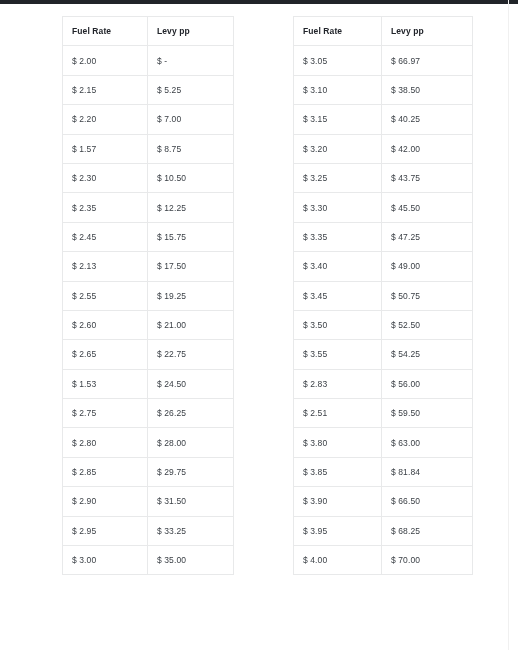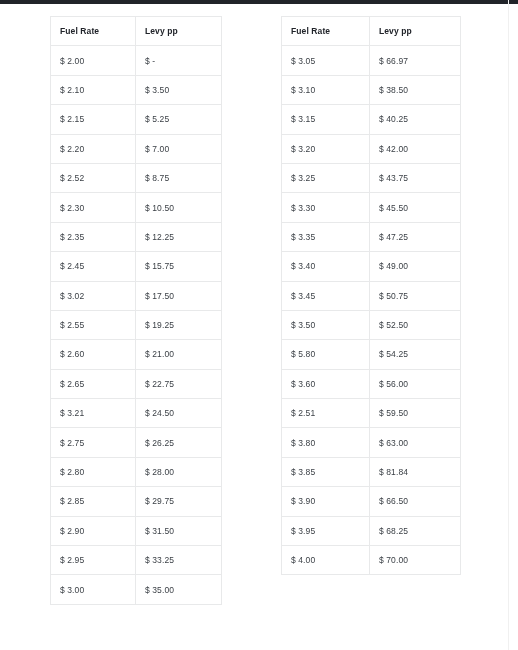--- a/index.html
+++ b/index.html
@@ -30,21 +30,21 @@
     top: 0;
     left: 508px;
     width: 1px;
     height: 650px;
     background: #f0f0f0;
   }
 
   .page {
     position: absolute;
     top: 4px;
-    left: 0;
+    left: 12px;
     width: 494px;
     height: 646px;
     border-radius: 26px;
   }
 
   .table-wrap {
     position: absolute;
     top: 12px;
   }
   .table-wrap.left  { left: 50px;  width: 171px; }
@@ -106,65 +106,61 @@
           <th>Fuel Rate</th>
           <th>Levy pp</th>
         </tr>
       </thead>
       <tbody>
           <tr>
             <td>$ 2.00</td>
             <td>$ -</td>
           </tr>
           <tr>
-            <td>$ 2.10</td>
-            <td>$ 3.50</td>
-          </tr>
-          <tr>
             <td>$ 2.15</td>
             <td>$ 5.25</td>
           </tr>
           <tr>
             <td>$ 2.20</td>
             <td>$ 7.00</td>
           </tr>
           <tr>
-            <td>$ 2.52</td>
+            <td>$ 1.57</td>
             <td>$ 8.75</td>
           </tr>
           <tr>
             <td>$ 2.30</td>
             <td>$ 10.50</td>
           </tr>
           <tr>
             <td>$ 2.35</td>
             <td>$ 12.25</td>
           </tr>
           <tr>
             <td>$ 2.45</td>
             <td>$ 15.75</td>
           </tr>
           <tr>
-            <td>$ 3.02</td>
+            <td>$ 2.13</td>
             <td>$ 17.50</td>
           </tr>
           <tr>
             <td>$ 2.55</td>
             <td>$ 19.25</td>
           </tr>
           <tr>
             <td>$ 2.60</td>
             <td>$ 21.00</td>
           </tr>
           <tr>
             <td>$ 2.65</td>
             <td>$ 22.75</td>
           </tr>
           <tr>
-            <td>$ 3.21</td>
+            <td>$ 1.53</td>
             <td>$ 24.50</td>
           </tr>
           <tr>
             <td>$ 2.75</td>
             <td>$ 26.25</td>
           </tr>
           <tr>
             <td>$ 2.80</td>
             <td>$ 28.00</td>
           </tr>
@@ -235,25 +231,25 @@
           </tr>
           <tr>
             <td>$ 3.45</td>
             <td>$ 50.75</td>
           </tr>
           <tr>
             <td>$ 3.50</td>
             <td>$ 52.50</td>
           </tr>
           <tr>
-            <td>$ 5.80</td>
+            <td>$ 3.55</td>
             <td>$ 54.25</td>
           </tr>
           <tr>
-            <td>$ 3.60</td>
+            <td>$ 2.83</td>
             <td>$ 56.00</td>
           </tr>
           <tr>
             <td>$ 2.51</td>
             <td>$ 59.50</td>
           </tr>
           <tr>
             <td>$ 3.80</td>
             <td>$ 63.00</td>
           </tr>

